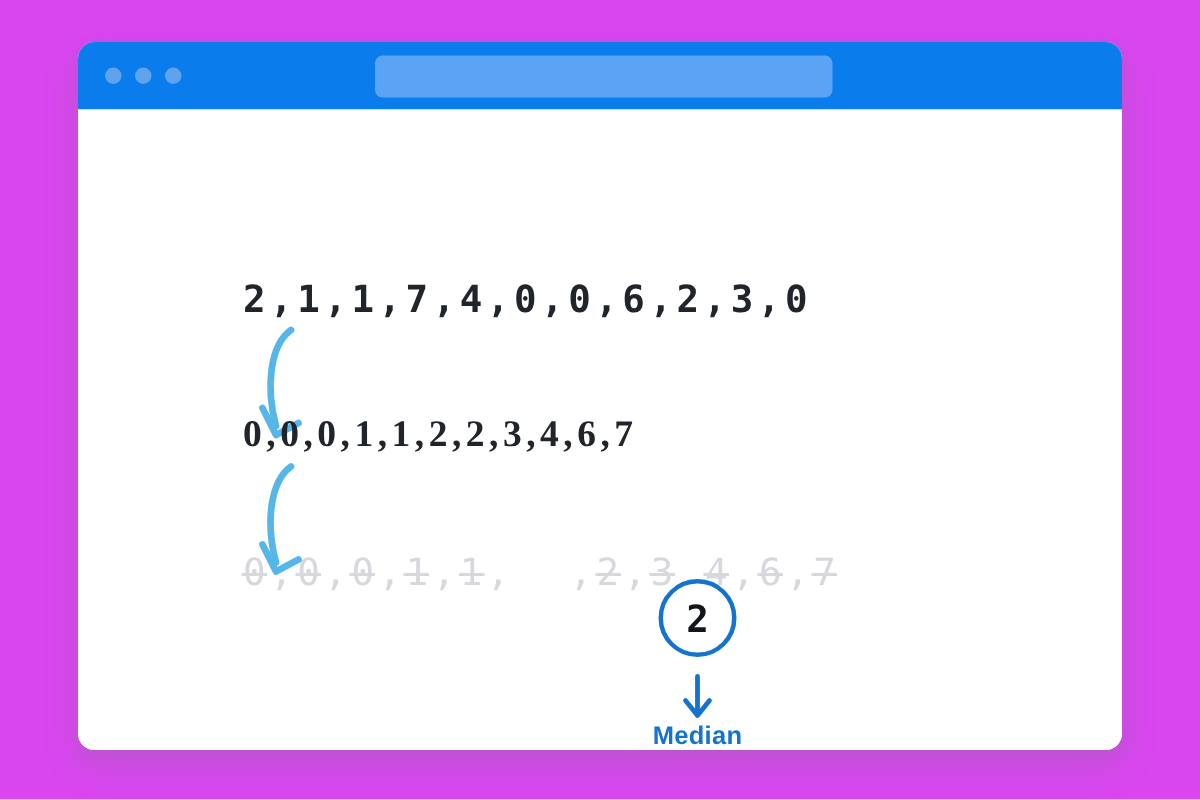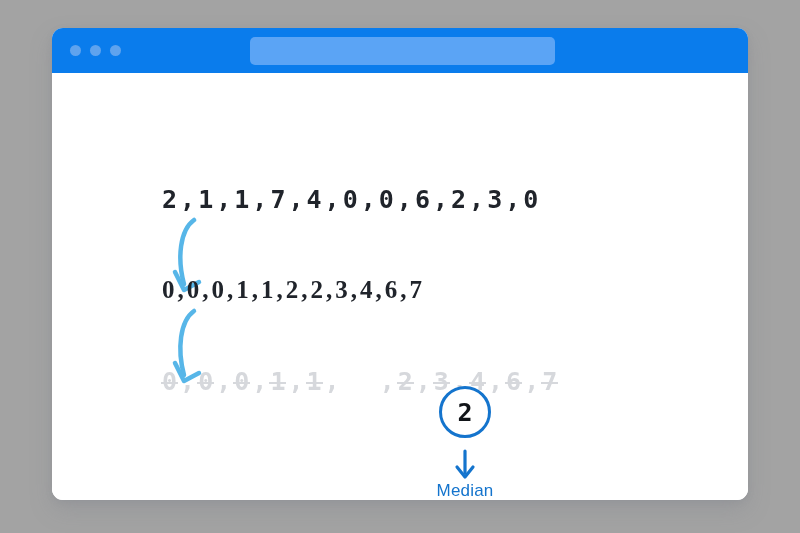--- a/index.html
+++ b/index.html
@@ -11,21 +11,21 @@
     height: 533px;
     background: #ffffff;
     font-family: "Liberation Sans", sans-serif;
     overflow: hidden;
   }
 
   #stage {
     position: relative;
     width: 800px;
     height: 533px;
-    background: #a3a3a3;
+    background: #d946ef;
   }
 
   
   .window {
     position: absolute;
     left: 52px;
     top: 28px;
     width: 696px;
     height: 472px;
     background: #ffffff;
@@ -95,21 +95,21 @@
     padding: 0 3px;
   }
 
   #row-original { top: 112px; }
   #row-sorted   { top: 203px; font-family: Liberation Serif, serif; }
 
   
   #row-struck {
     top: 294px;
     color: #d6d8dc;
-    font-weight: bold;
+    font-weight: normal;
   }
   #row-struck .c { color: #d6d8dc; }
   #row-struck .n.struck {
     position: relative;
   }
   #row-struck .n.struck::after {
     content: "";
     position: absolute;
     left: -1px;
     right: -1px;
@@ -161,21 +161,21 @@
   }
 
   .median-label {
     position: absolute;
     left: 330px;
     top: 408px;
     width: 166px;
     text-align: center;
     font-family: "Liberation Sans", sans-serif;
     font-size: 17px;
-    font-weight: normal;
+    font-weight: bold;
     color: #1474cd;
     letter-spacing: 0.2px;
   }
 </style>
 </head>
 <body>
 
 <div id="stage">
 
   <div class="window">

